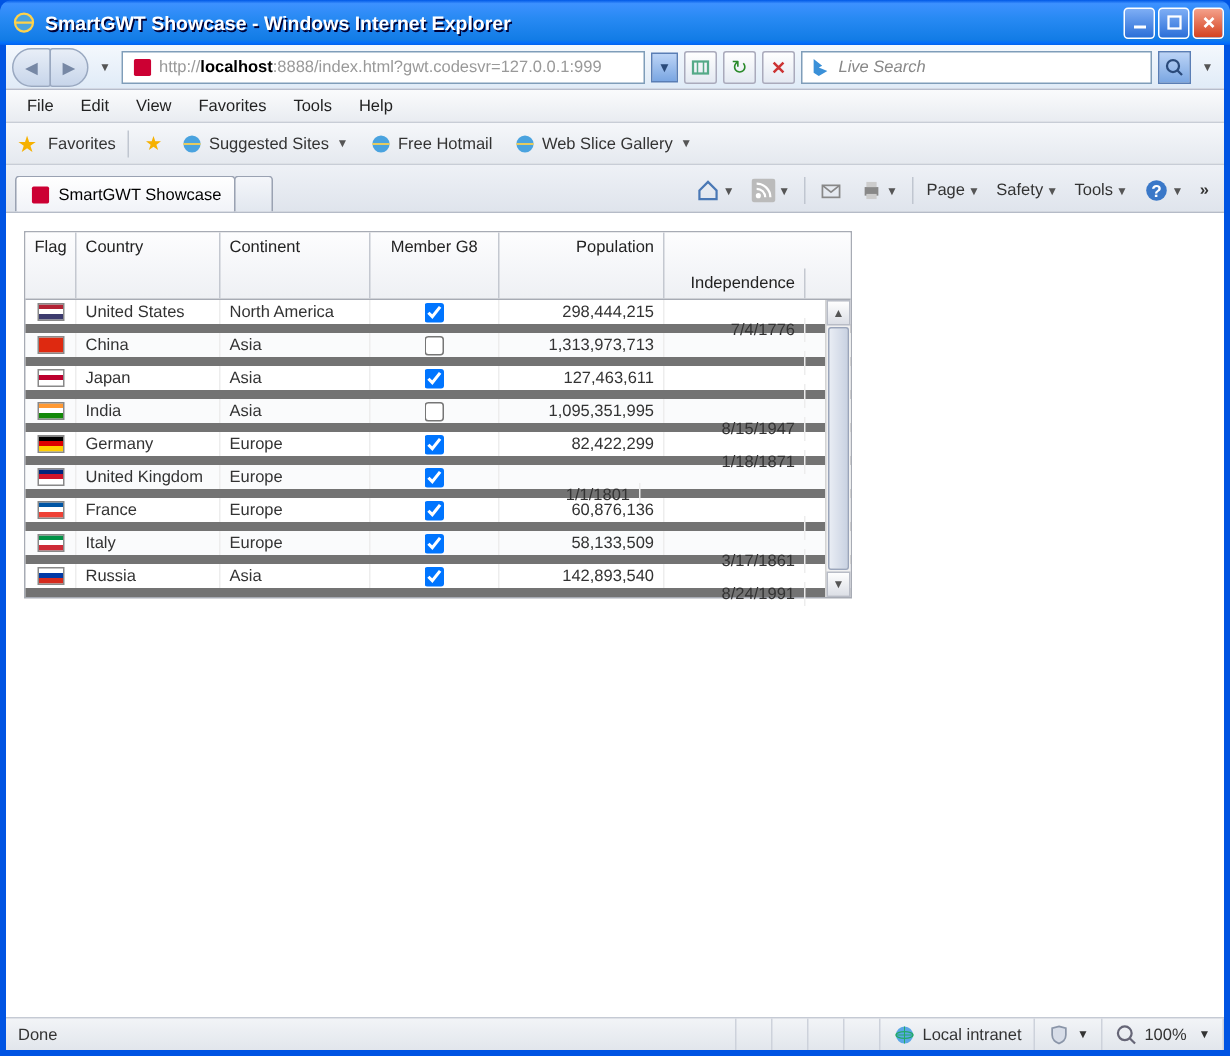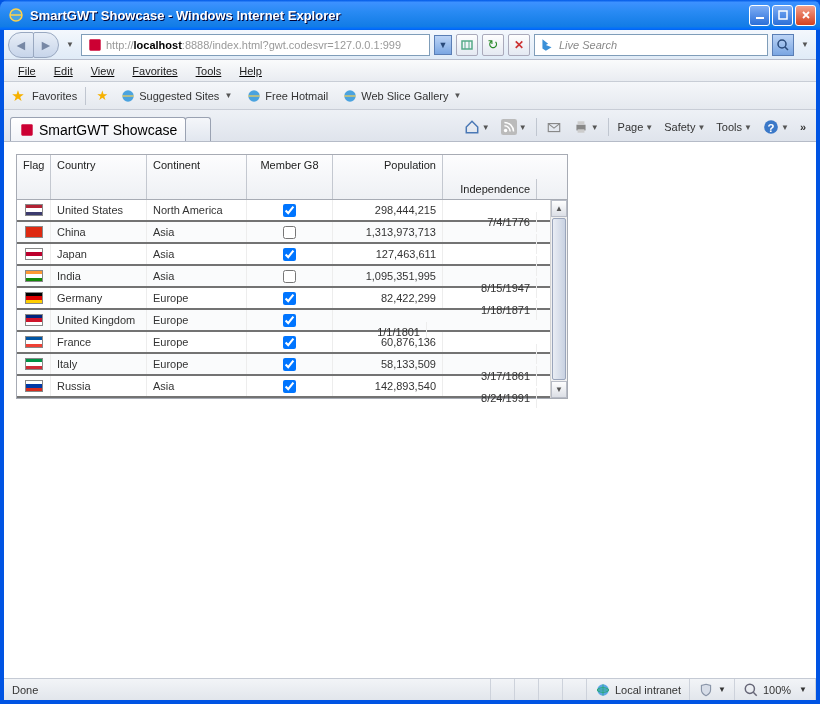--- a/index.html
+++ b/index.html
@@ -31,33 +31,33 @@
 .addrwrap .proto { color: #999; }
 .addrwrap .host { color: #000; font-weight: bold; }
 .addrwrap .path { color: #999; }
 .addrico { width: 14px; height: 14px; margin: 0 3px; }
 .addrdrop { width: 18px; height: 20px; background: linear-gradient(to bottom,#bcd4f6,#7aa6e2); border: 1px solid #5a7eb5; display: flex; align-items: center; justify-content: center; color: #2a4a7a; font-size: 9px; }
 .tbtn { width: 22px; height: 22px; border: 1px solid #aab; border-radius: 2px; display: flex; align-items: center; justify-content: center; background: linear-gradient(to bottom,#fefefe,#e4e9f2); font-size: 12px; }
 .searchbox { flex: 0 0 234px; display: flex; align-items: center; background: #fff; border: 1px solid #7f9db9; height: 22px; padding: 0 4px; color: #888; font-style: italic; gap: 4px; }
 .searchbtn { width: 22px; height: 22px; background: linear-gradient(to bottom,#bcd4f6,#7aa6e2); border: 1px solid #5a7eb5; display: flex; align-items: center; justify-content: center; }
 
 
-.menubar { height: 22px; background: linear-gradient(to bottom, #fafbfc, #e9ecf1); border-bottom: 1px solid #c8cdd6; display: flex; align-items: center; padding: 0 6px; gap: 2px; text-decoration: underline; }
+.menubar { height: 22px; background: linear-gradient(to bottom, #fafbfc, #e9ecf1); border-bottom: 1px solid #c8cdd6; display: flex; align-items: center; padding: 0 6px; gap: 2px; }
 .menubar span { padding: 2px 8px; color: #222; }
 
 
 .favbar { height: 28px; background: linear-gradient(to bottom, #f5f7fa, #e5e9ef); border-bottom: 1px solid #c8cdd6; display: flex; align-items: center; padding: 0 6px; gap: 6px; color: #333; }
 .favbar .sep { width: 1px; height: 18px; background: #c0c6d0; margin: 0 2px; }
 .favbar .item { display: flex; align-items: center; gap: 3px; padding: 2px 4px; }
 .favbar .drop { font-size: 8px; color: #555; margin-left: 2px; }
 
 
 .cmdbar { height: 32px; background: linear-gradient(to bottom, #eef1f6, #dfe4ec); border-bottom: 1px solid #b5bbc7; display: flex; align-items: flex-end; padding: 0 6px; }
 .tabs { display: flex; align-items: flex-end; flex: 1; gap: 0; }
-.tab { height: 24px; padding: 0 8px; display: flex; align-items: center; gap: 4px; border: 1px solid #9aa2b2; background: linear-gradient(to bottom,#ffffff,#f1f3f8); border-bottom: none; border-radius: 3px 3px 0 0; margin-right: -1px; font-size: 14px; min-width: 140px; }
+.tab { height: 24px; padding: 0 8px; display: flex; align-items: center; gap: 4px; border: 1px solid #9aa2b2; background: linear-gradient(to bottom,#ffffff,#f1f3f8); border-bottom: none; border-radius: 3px 3px 0 0; margin-right: -1px; font-size: 11px; min-width: 140px; }
 .tab.new { min-width: 26px; width: 26px; background: linear-gradient(to bottom,#f4f6fa,#e2e7ef); }
 .cmds { display: flex; align-items: center; gap: 3px; padding-bottom: 4px; color: #333; }
 .cmds .c { display: flex; align-items: center; gap: 2px; padding: 2px 4px; }
 .cmds .c .drop { font-size: 8px; color: #555; }
 .cmds .sep { width: 1px; height: 18px; background: #c0c6d0; margin: 0 2px; }
 .chev { font-size: 11px; font-weight: bold; padding: 0 4px; }
 
 
 .content { flex: 1; background: #fff; padding: 12px; overflow: auto; }
 
@@ -67,21 +67,21 @@
 .gh { border-right: 1px solid #c4c8d0; padding: 4px 6px; color: #222; }
 .gh.flag { width: 34px; }
 .gh.country { width: 96px; }
 .gh.continent { width: 100px; }
 .gh.g8 { width: 86px; text-align: center; }
 .gh.pop { width: 110px; text-align: right; }
 .gh.ind { width: 94px; text-align: right; margin-top: 24px; }
 .gh.scroll { flex: 1; border-right: none; }
 .gridbody { position: relative; }
 .gridrows { }
-.gr { display: flex; border-bottom: 2px solid #737373; height: 22px; align-items: center; }
+.gr { display: flex; border-bottom: 6px solid #737373; height: 22px; align-items: center; }
 .gr:nth-child(even) { background: #fafbfc; }
 .gc { border-right: 1px solid #ededed; padding: 0 6px; height: 100%; display: flex; align-items: center; }
 .gc.flag { width: 34px; justify-content: center; }
 .gc.country { width: 96px; }
 .gc.continent { width: 100px; }
 .gc.g8 { width: 86px; justify-content: center; }
 .gc.pop { width: 110px; justify-content: flex-end; }
 .gc.ind { width: 94px; justify-content: flex-end; margin-top: 24px; }
 .flagbox { width: 18px; height: 12px; border: 1px solid #888; display: inline-block; }
 .vscroll { position: absolute; right: 0; top: 0; bottom: 0; width: 17px; background: #f1f1f1; border-left: 1px solid #d4d4d4; }

